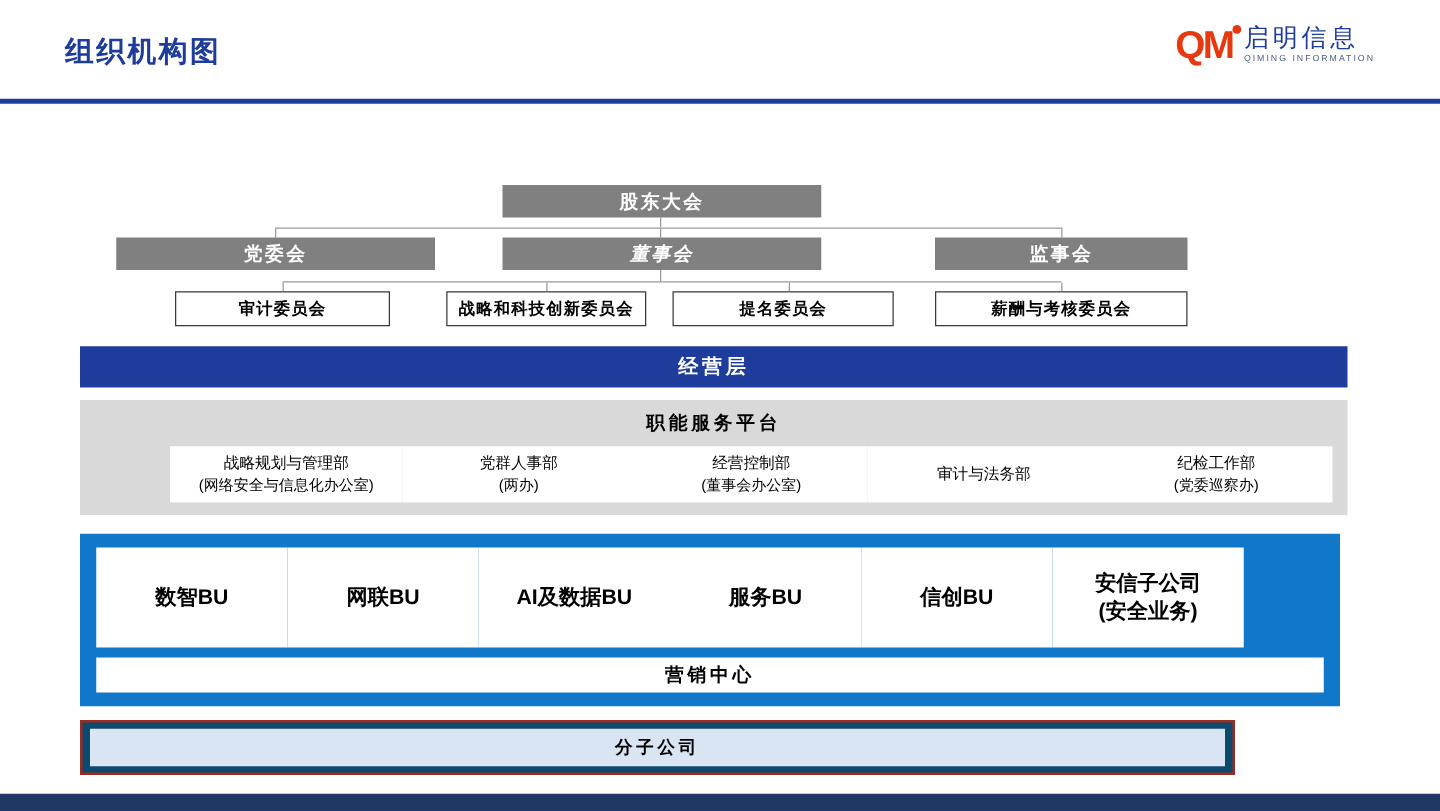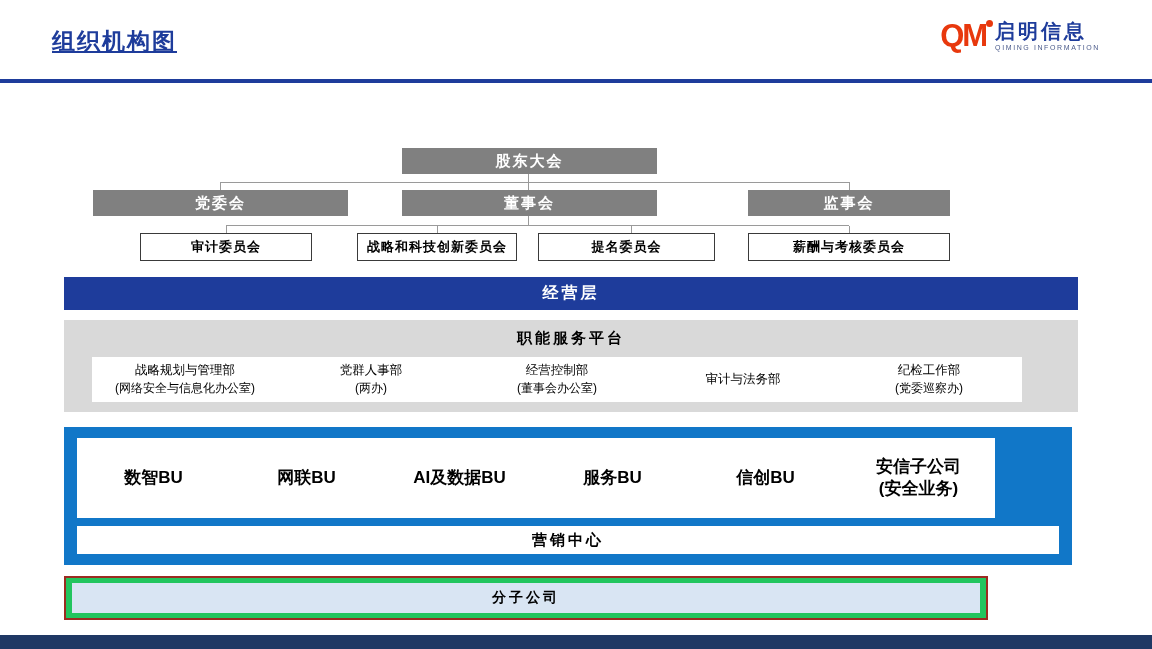--- a/index.html
+++ b/index.html
@@ -1,58 +1,58 @@
 <!DOCTYPE html>
 <html><head>
 <meta charset="utf-8">
 <style>
   * { margin:0; padding:0; box-sizing:border-box; }
   html,body { background:#ffffff; }
   body { font-family:"Liberation Sans","DejaVu Sans",sans-serif; }
   .canvas { position:relative; width:1152px; height:649px; background:#ffffff; overflow:hidden; }
 
   
-  .page-title { position:absolute; left:52px; top:26px; font-size:23px; font-weight:bold; color:#1E3C9B; letter-spacing:2px;text-decoration:underline; }
+  .page-title { position:absolute; left:52px; top:26px; font-size:23px; font-weight:bold; color:#1E3C9B; letter-spacing:2px; }
   .header-rule { position:absolute; left:0; top:79px; width:1152px; height:4px; background:#1E3C9B; }
   .logo { position:absolute; right:52px; top:20px; display:flex; align-items:center; gap:9px; }
   .logo-mark { position:relative; font-size:31px; font-weight:900; color:#E8380D; letter-spacing:-2px; line-height:1; }
   .logo-mark::after { content:""; position:absolute; top:0px; right:-7px; width:7px; height:7px; border-radius:50%; background:#E8380D; }
   .logo-text { display:flex; flex-direction:column; line-height:1.1; }
-  .logo-cn { font-size:20px; font-weight:bold; color:#1E3C9B; letter-spacing:3px; }
+  .logo-cn { font-size:20px; font-weight:normal; color:#1E3C9B; letter-spacing:3px; }
   .logo-en { font-size:7px; color:#4a5a8a; letter-spacing:1.6px; margin-top:2px; }
 
   
   .gbox { position:absolute; height:26px; background:#808080; color:#ffffff; font-weight:bold; font-size:15px;
           display:flex; align-items:center; justify-content:center; letter-spacing:2px; }
   .wbox { position:absolute; height:28px; background:#ffffff; border:1.5px solid #3a3a3a; color:#000000;
           font-weight:bold; font-size:13px; display:flex; align-items:center; justify-content:center; letter-spacing:1px; }
   .line { position:absolute; background:#9a9a9a; }
 
   
   .mgmt { position:absolute; left:64px; top:277px; width:1014px; height:33px; background:#1E3C9B; color:#ffffff;
           font-weight:bold; font-size:16px; display:flex; align-items:center; justify-content:center; letter-spacing:3px; }
 
   
   .platform { position:absolute; left:64px; top:320px; width:1014px; height:92px; background:#D9D9D9; }
   .platform-title { text-align:center; font-weight:bold; font-size:15px; color:#000; padding-top:9px; letter-spacing:3px; }
-  .platform-row { position:absolute; left:28px; right:12px; top:37px; display:flex; justify-content:flex-start; }
+  .platform-row { position:absolute; left:28px; right:12px; top:37px; display:flex; justify-content:flex-end; }
   .dept { width:186px; height:45px; background:#ffffff; display:flex; flex-direction:column; align-items:center;
           justify-content:center; font-size:12.5px; color:#000; line-height:1.4; text-align:center; }
 
   
   .bu-panel { position:absolute; left:64px; top:427px; width:1008px; height:138px; background:#1177C8; padding:11px 13px; }
   .bu-row { display:flex; justify-content:flex-start; }
   .bu { width:153px; height:80px; background:#ffffff; display:flex; flex-direction:column; align-items:center;
         justify-content:center; font-weight:bold; font-size:17px; color:#000; text-align:center; line-height:1.3; }
   .marketing { margin-top:8px; height:28px; background:#ffffff; display:flex; align-items:center; justify-content:center;
                font-weight:bold; font-size:15px; color:#000; letter-spacing:3px; }
 
   
   .sub-wrap { position:absolute; left:64px; top:576px; width:924px; height:44px; border:2px solid #9C2B21;
-              background:#22c55e; padding:5px 6px; }
+              background:#0c4a6e; padding:5px 6px; }
   .sub-bar { width:100%; height:100%; background:#D9E5F3; display:flex; align-items:center; justify-content:center;
              font-weight:bold; font-size:14px; color:#000; letter-spacing:3px; }
 
   .footer { position:absolute; left:0; top:635px; width:1152px; height:14px; background:#1F3864; }
 
   .l2:empty { display:none; }
   .l2 { font-size:12px; }
   .bu .l2 { font-size:17px; }
 </style>
 </head>
@@ -77,21 +77,21 @@
   <div class="line" style="left:849px; top:183px; width:1px; height:7px;"></div>
   <div class="line" style="left:528px; top:216px; width:1px; height:9px;"></div>
   <div class="line" style="left:226px; top:225px; width:623px; height:1px;"></div>
   <div class="line" style="left:226px; top:226px; width:1px; height:8px;"></div>
   <div class="line" style="left:437px; top:226px; width:1px; height:8px;"></div>
   <div class="line" style="left:631px; top:226px; width:1px; height:8px;"></div>
   <div class="line" style="left:849px; top:226px; width:1px; height:8px;"></div>
 
   <div class="gbox" style="left:402px; top:148px; width:255px;">股东大会</div>
   <div class="gbox" style="left:93px; top:190px; width:255px;">党委会</div>
-  <div class="gbox" style="left:402px; top:190px; width:255px;">董事会</div>
+  <div class="gbox" style="left:402px; top:190px; width:255px;font-style:italic;">董事会</div>
   <div class="gbox" style="left:748px; top:190px; width:202px;">监事会</div>
 
   <div class="wbox" style="left:140px; top:233px; width:172px;">审计委员会</div>
   <div class="wbox" style="left:357px; top:233px; width:160px;">战略和科技创新委员会</div>
   <div class="wbox" style="left:538px; top:233px; width:177px;">提名委员会</div>
   <div class="wbox" style="left:748px; top:233px; width:202px;">薪酬与考核委员会</div>
 
   <div class="mgmt">经营层</div>
 
   <div class="platform">

